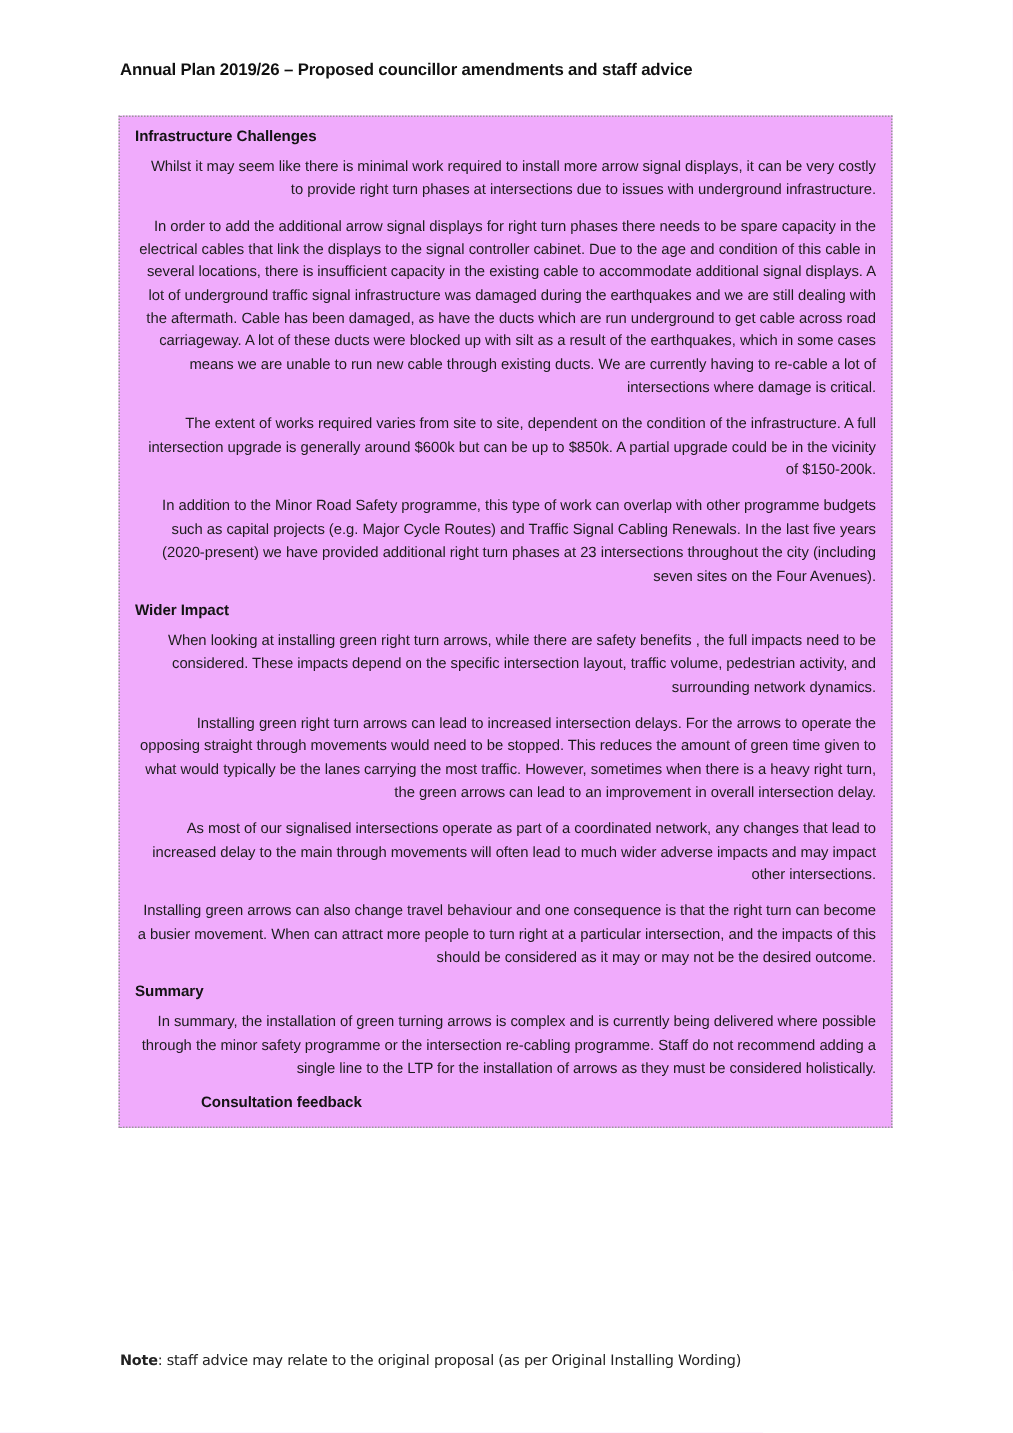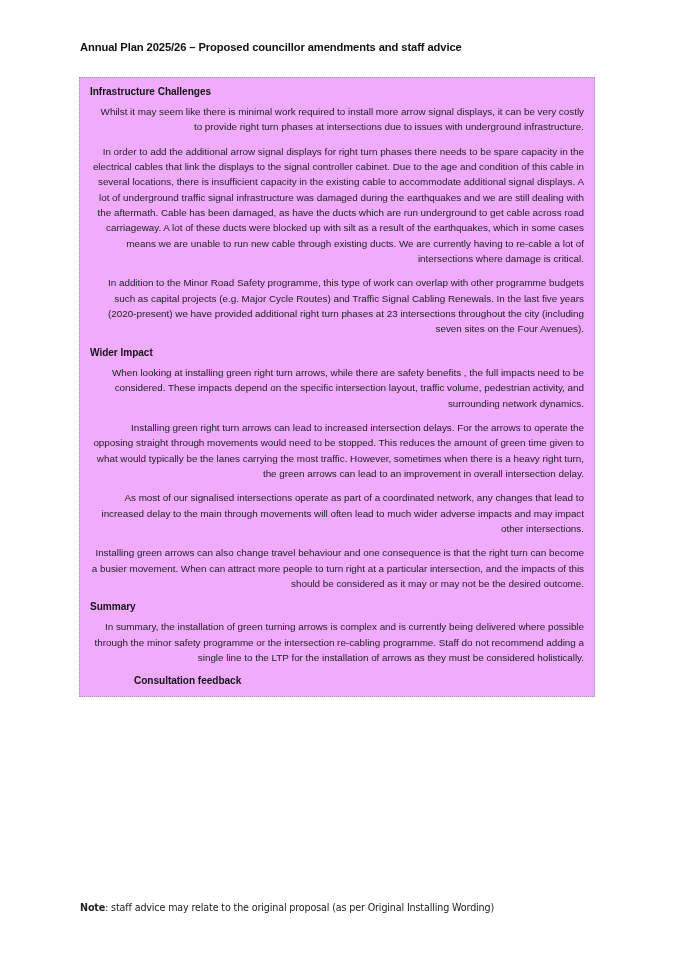--- a/index.html
+++ b/index.html
@@ -76,27 +76,28 @@
   }
   .footer-note .note-label {
     font-weight: bold;
   }
 </style>
 </head>
 <body>
 
 <div class="page">
 
-  <div class="doc-title">Annual Plan 2025/26 – Proposed councillor amendments and staff advice</div>
+  <div class="doc-title">Annual Plan 2019/26 – Proposed councillor amendments and staff advice</div>
 
   <div class="content-box">
 
     <div class="section-heading">Infrastructure Challenges</div>
     <p class="body-para">Whilst it may seem like there is minimal work required to install more arrow signal displays, it can be very costly to provide right turn phases at intersections due to issues with underground infrastructure.</p>
     <p class="body-para">In order to add the additional arrow signal displays for right turn phases there needs to be spare capacity in the electrical cables that link the displays to the signal controller cabinet.  Due to the age and condition of this cable in several locations, there is insufficient capacity in the existing cable to accommodate additional signal displays.  A lot of underground traffic signal infrastructure was damaged during the earthquakes and we are still dealing with the aftermath. Cable has been damaged, as have the ducts which are run underground to get cable across road carriageway.  A lot of these ducts were blocked up with silt as a result of the earthquakes, which in some cases means we are unable to run new cable through existing ducts.  We are currently having to re-cable a lot of intersections where damage is critical.</p>
+    <p class="body-para">The extent of works required varies from site to site, dependent on the condition of the infrastructure. A full intersection upgrade is generally around $600k but can be up to $850k.  A partial upgrade could be in the vicinity of $150-200k.</p>
 
     <p class="body-para">In addition to the Minor Road Safety programme, this type of work can overlap with other programme budgets such as capital projects (e.g. Major Cycle Routes) and Traffic Signal Cabling Renewals.  In the last five years (2020-present) we have provided additional right turn phases at 23 intersections throughout the city (including seven sites on the Four Avenues).</p>
 
     <div class="section-heading">Wider Impact</div>
     <p class="body-para">When looking at installing green right turn arrows, while there are safety benefits , the full impacts need to be considered. These impacts depend on the specific intersection layout, traffic volume, pedestrian activity, and surrounding network dynamics.</p>
     <p class="body-para">Installing green right turn arrows can lead to increased intersection delays. For the arrows to operate the opposing straight through movements would need to be stopped. This reduces the amount of green time given to what would typically be the lanes carrying the most traffic. However, sometimes when there is a heavy right turn, the green arrows can lead to an improvement in overall intersection delay.</p>
     <p class="body-para">As most of our signalised intersections operate as part of a coordinated network, any changes that lead to increased delay to the main through movements will often lead to much wider adverse impacts and may impact other intersections.</p>
     <p class="body-para">Installing green arrows can also change travel behaviour and one consequence is that the right turn can become a busier movement. When can attract more people to turn right at a particular intersection, and the impacts of this should be considered as it may or may not be the desired outcome.</p>
 
     <div class="section-heading">Summary</div>

